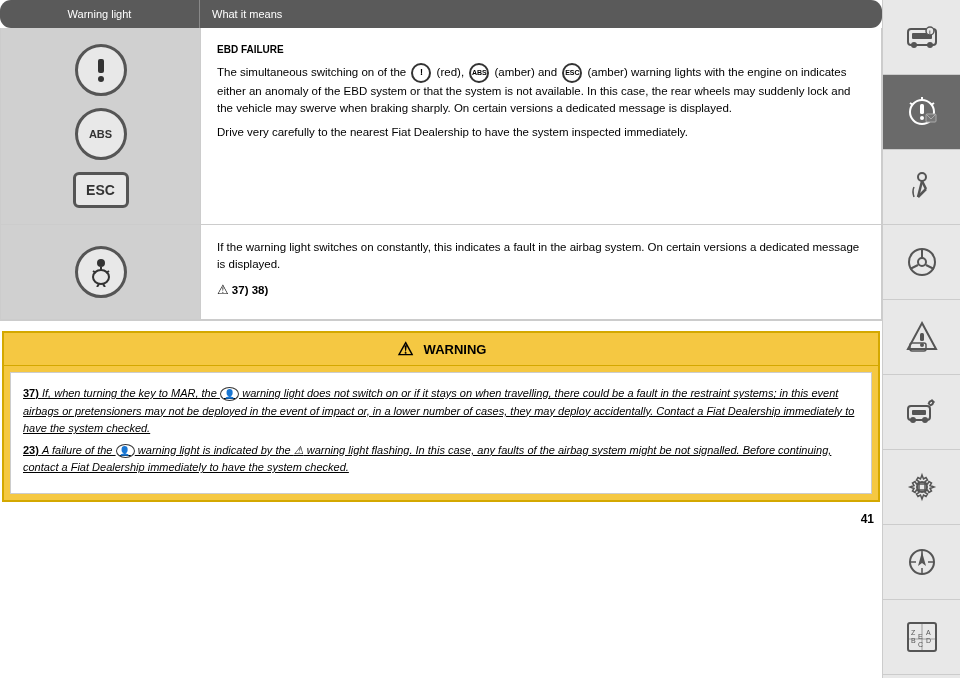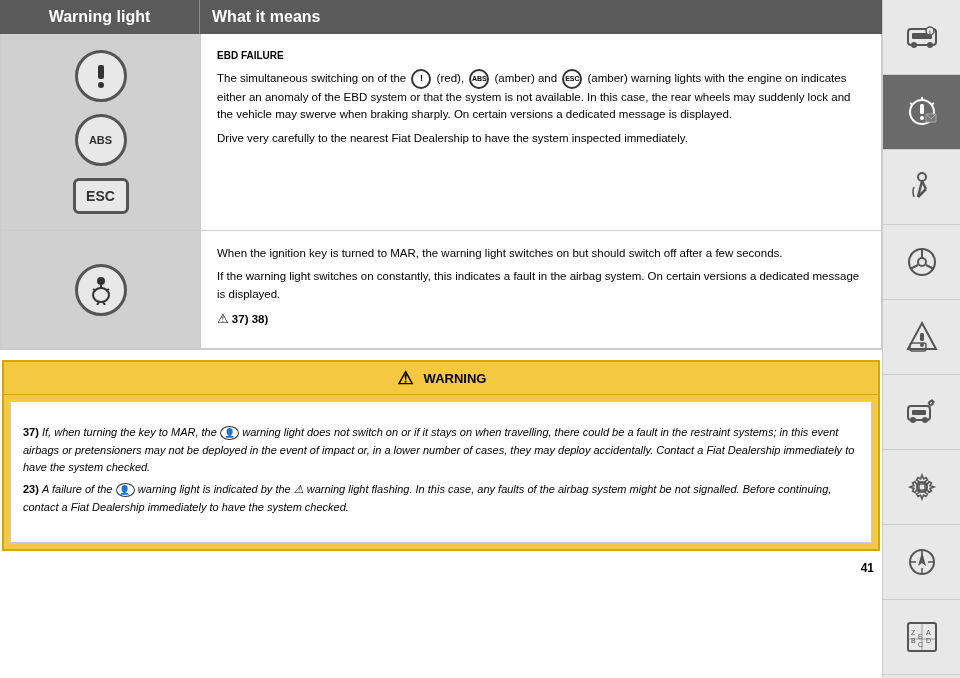--- a/index.html
+++ b/index.html
@@ -19,22 +19,23 @@
       flex-direction: column;
       padding: 0;
       background: #fff;
     }
 
     
     .table-header {
       display: flex;
       background: #5a5a5a;
       color: #fff;
-      font-weight: bold;
-      font-size: 16px;
+      font-weight: normal;
+      font-size: 11px;
+      border-radius: 11px;
     }
     .table-header .col-warning {
       width: 200px;
       padding: 8px 12px;
       border-right: 1px solid #888;
       text-align: center;
     }
     .table-header .col-meaning {
       flex: 1;
       padding: 8px 12px;
@@ -177,23 +178,24 @@
       display: inline-flex;
       align-items: center;
       justify-content: center;
       font-size: 18px;
     }
 
     .warning-notes {
       background: #fff;
       border: 1px solid #ccc;
       margin: 6px;
-      padding: 22px 12px;
+      padding: 12px 12px;
       font-size: 11px;
       line-height: 1.6;
+      text-decoration: underline;
     }
 
     .note-line {
       margin-bottom: 4px;
     }
 
     
     .sidebar {
       width: 78px;
       background: #e8e8e8;
@@ -292,23 +294,20 @@
             <line x1="15" y1="10" x2="15" y2="13" stroke="#333" stroke-width="2"></line>
             <line x1="10" y1="16" x2="7" y2="14" stroke="#333" stroke-width="2"></line>
             <line x1="20" y1="16" x2="23" y2="14" stroke="#333" stroke-width="2"></line>
             <line x1="13" y1="27" x2="11" y2="30" stroke="#333" stroke-width="2"></line>
             <line x1="17" y1="27" x2="19" y2="30" stroke="#333" stroke-width="2"></line>
           </svg>
         </div>
       </div>
       <div class="col-text">
         <p>
-          When the ignition key is turned to MAR, the warning light switches on but should switch off after a few seconds.
-        </p>
-        <p>
           If the warning light switches on constantly, this indicates a fault in the airbag system. On certain versions a dedicated message is displayed.
         </p>
         <p>
           <span style="font-size:13px;">⚠</span>&nbsp;<span class="note-ref">37) 38)</span>
         </p>
       </div>
     </div>
 
   </div>
 

